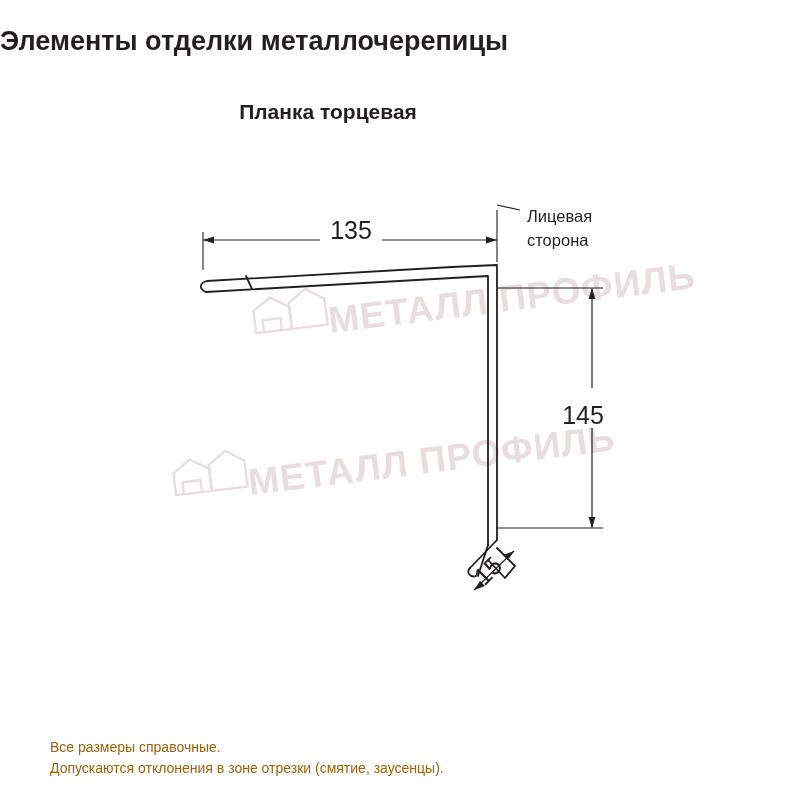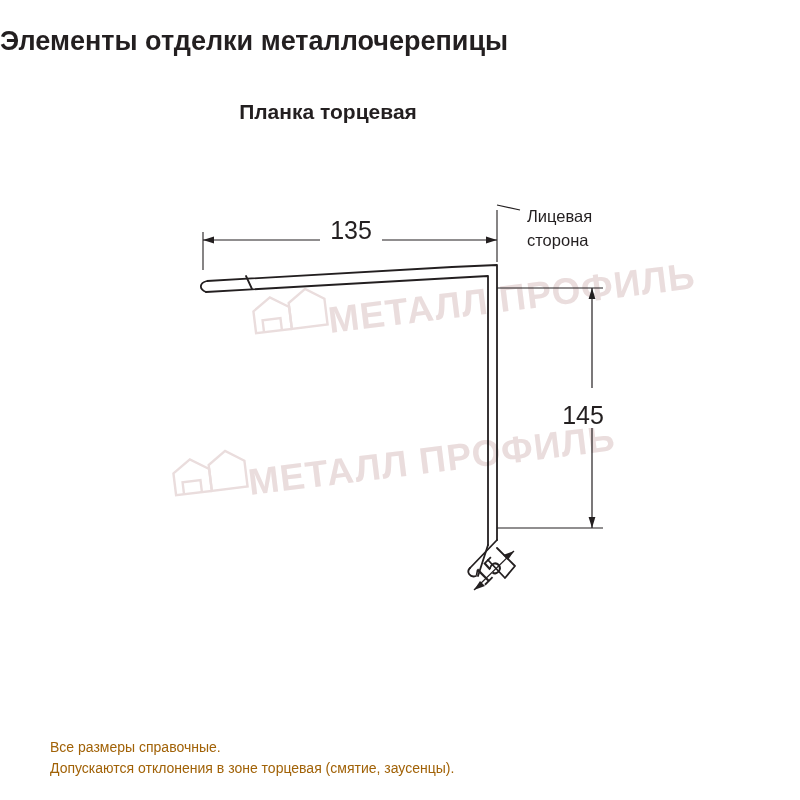--- a/index.html
+++ b/index.html
@@ -181,16 +181,16 @@
     <g>
       <line class="ext-line" x1="497" y1="205" x2="520" y2="210"></line>
       <text class="label-text" x="527" y="222">Лицевая</text>
       <text class="label-text" x="527" y="246">сторона</text>
     </g>
 
   </svg>
 
   <div class="footnotes">
     <div>Все размеры справочные.</div>
-    <div>Допускаются отклонения в зоне торцевая (смятие, заусенцы).</div>
+    <div>Допускаются отклонения в зоне отрезки (смятие, заусенцы).</div>
   </div>
 
 </div>
 
 </body></html>

